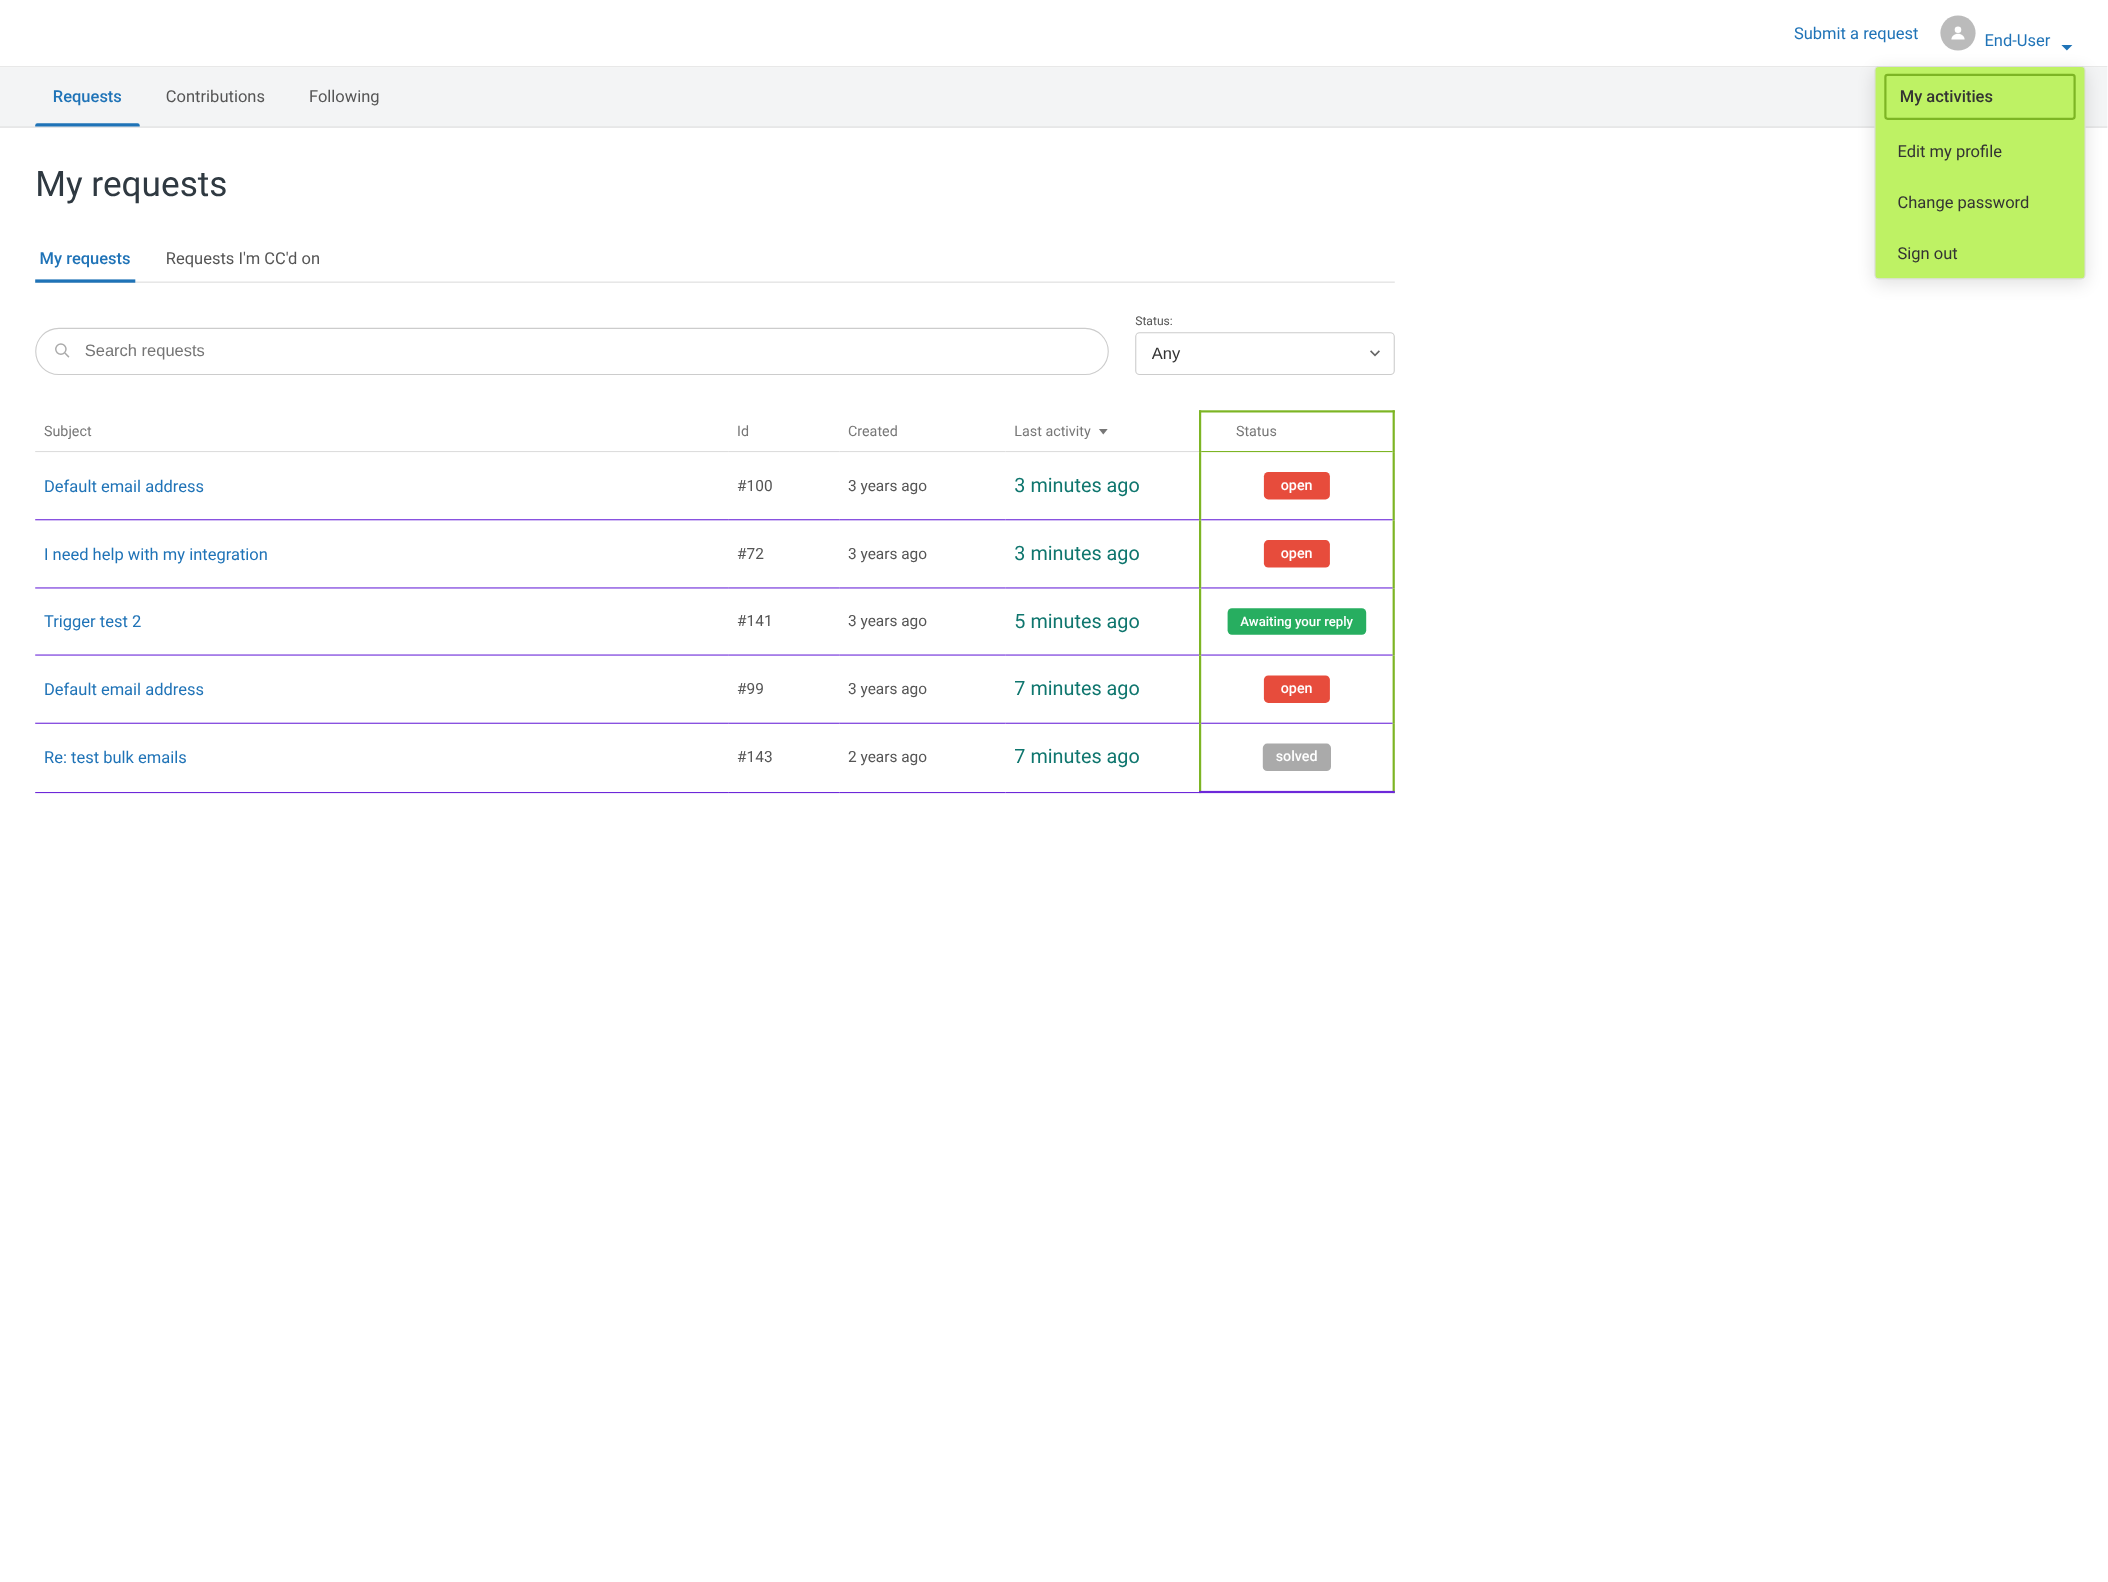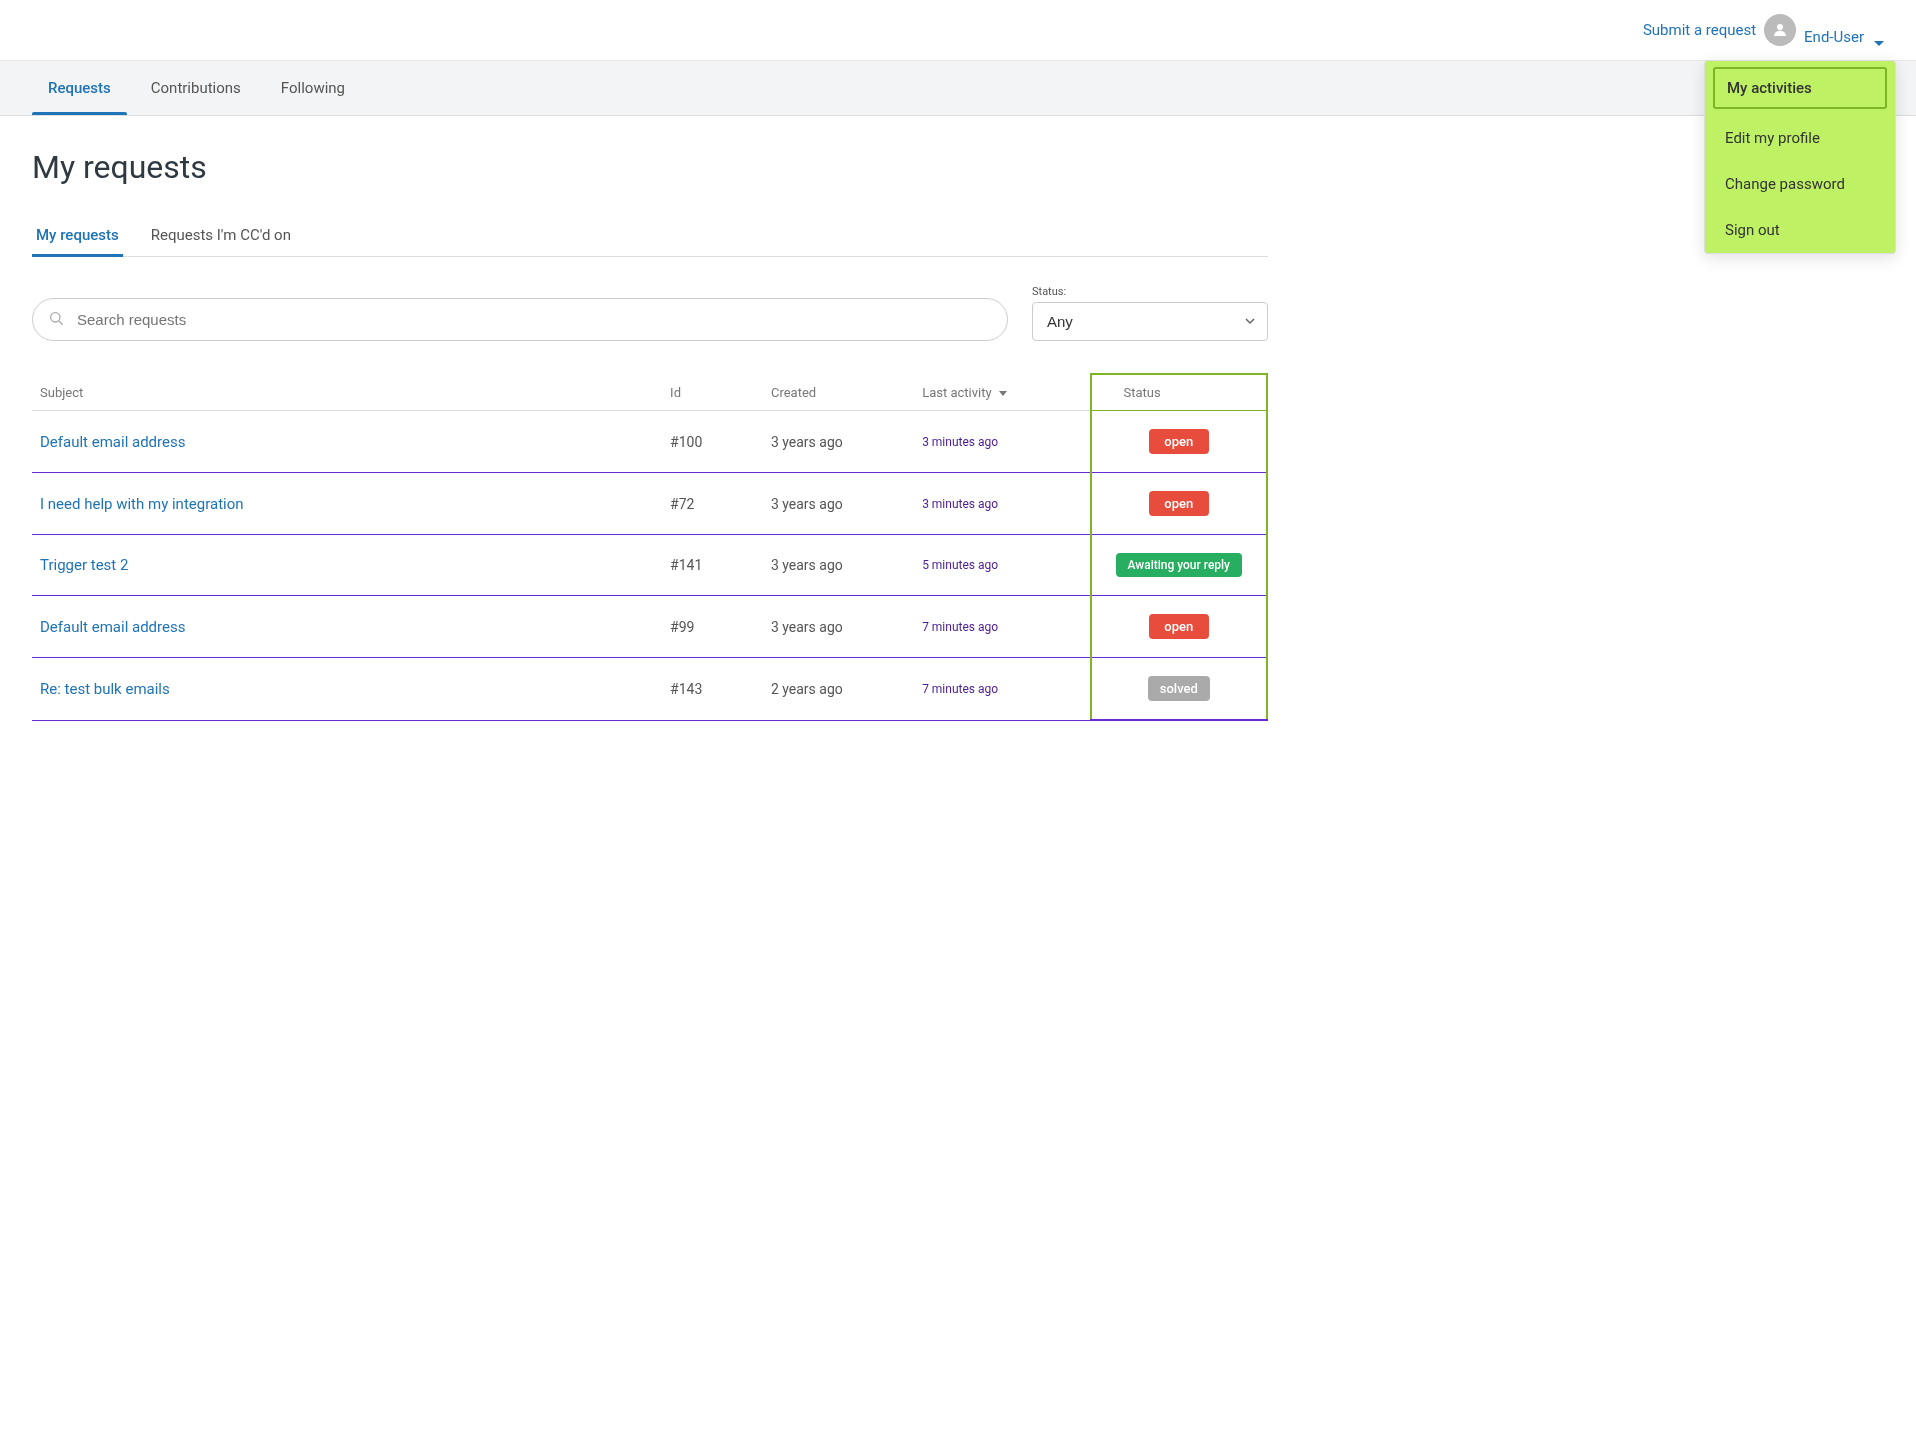--- a/index.html
+++ b/index.html
@@ -12,21 +12,21 @@
       align-items: center;
       padding: 14px 32px;
       border-bottom: 1px solid #e8e8e8;
       background: #fff;
       position: relative;
     }
     .submit-request-link {
       color: #1f73b7;
       text-decoration: none;
       font-size: 15px;
-      margin-right: 8px;
+      margin-right: 20px;
     }
     .user-menu-trigger {
       display: flex;
       align-items: flex-end;
       cursor: pointer;
       gap: 8px;
       color: #1f73b7;
       font-size: 15px;
     }
     .user-avatar {
@@ -218,21 +218,21 @@
       white-space: nowrap;
     }
     .requests-table td {
       padding: 18px 8px;
       border-bottom: 1px solid #6d28d9;
       vertical-align: middle;
     }
     .col-subject { width: 50%; }
     .col-id { width: 8%; color: #555; font-size: 14px; }
     .col-created { width: 12%; color: #555; font-size: 14px; }
-    .col-activity { width: 14%; color: #4c1d95; font-size: 12px; }
+    .col-activity { width: 14%; color: #0f766e; font-size: 18px; }
     .col-status { width: 14%; text-align: center; }
 
     .request-link {
       color: #1f73b7;
       text-decoration: none;
       font-size: 15px;
     }
 
     .sort-arrow {
       display: inline-block;

